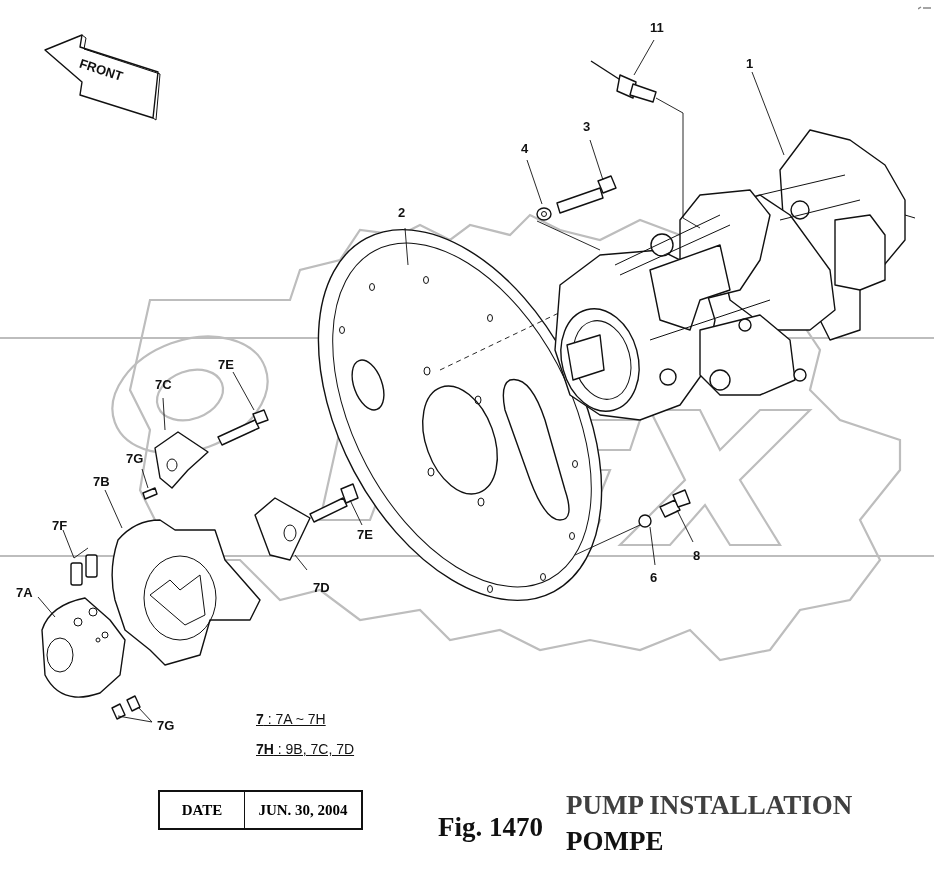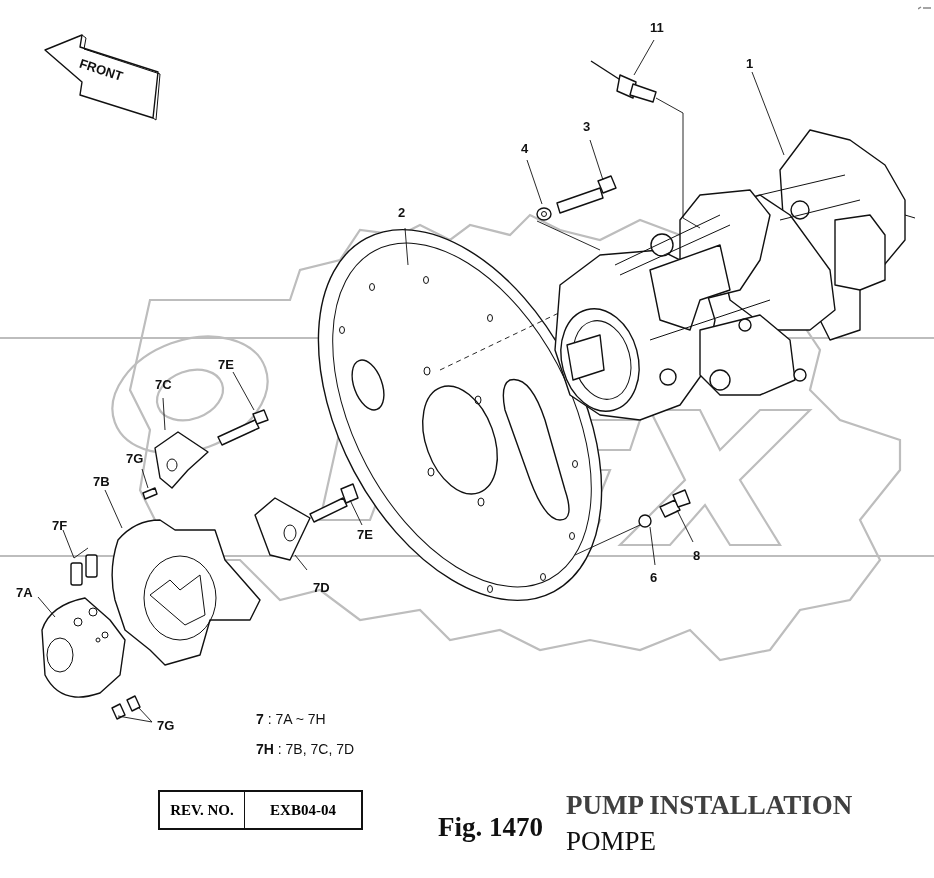--- a/index.html
+++ b/index.html
@@ -4,31 +4,31 @@
 <style>
   html,body{margin:0;padding:0;background:#fff;}
   body{width:934px;height:878px;position:relative;overflow:hidden;font-family:"Liberation Sans",sans-serif;}
   #drawing{position:absolute;left:0;top:0;width:934px;height:878px;}
   .lbl{font-family:"Liberation Sans",sans-serif;font-weight:bold;font-size:13px;fill:#111;}
   .wm{fill:none;stroke:#bdbdbd;stroke-width:2.2;}
   .ln{fill:#fff;stroke:#111;stroke-width:1.4;stroke-linejoin:round;}
   .ln2{fill:none;stroke:#111;stroke-width:1;}
   .lead{fill:none;stroke:#111;stroke-width:0.9;}
   .dash{fill:none;stroke:#111;stroke-width:0.9;stroke-dasharray:5 4;}
-  .note{position:absolute;left:256px;font-size:14px;color:#111;}
+  .note{position:absolute;left:256px;font-size:14px;color:#111;text-decoration:underline;}
   .note b{font-weight:bold;}
   #note1{top:711px;}
   #note2{top:741px;}
   .tbl{position:absolute;left:158px;top:790px;border:2px solid #111;border-collapse:collapse;font-family:"Liberation Serif",serif;font-weight:bold;font-size:15px;}
   .tbl td{border:1px solid #111;height:36px;text-align:center;padding:0 6px;}
   .tbl td.k{width:72px;}
   .tbl td.v{width:104px;}
   #fig{position:absolute;left:438px;top:812px;font-family:"Liberation Serif",serif;font-weight:bold;font-size:27px;color:#111;}
   #title1{position:absolute;left:566px;top:790px;font-family:"Liberation Serif",serif;font-weight:bold;font-size:27px;color:#404040;}
-  #title2{position:absolute;left:566px;top:826px;font-family:"Liberation Serif",serif;font-weight:normal;font-size:27px;color:#111;}
+  #title2{position:absolute;left:566px;top:826px;font-family:"Liberation Serif",serif;font-weight:bold;font-size:27px;color:#111;}
   #corner-mark{position:absolute;left:918px;top:6px;width:14px;height:4px;}
 </style>
 </head>
 <body>
 
 <svg id="drawing" viewBox="0 0 934 878" xmlns="http://www.w3.org/2000/svg">
 
   <g>
     <path class="wm" d="M150,300 L290,300 L300,270 L340,260 L360,230 L400,235 L420,225 L450,240 L470,225 L510,235 L530,215 L560,230 L600,240 L640,220 L680,235 L720,250 L760,260 L790,290 L800,320 L820,350 L810,390 L840,420 L900,440 L900,470 L860,520 L880,560 L850,600 L800,610 L770,650 L720,660 L690,630 L640,650 L590,640 L540,650 L500,630 L450,640 L420,610 L360,620 L320,590 L280,600 L240,560 L200,560 L160,530 L140,490 L150,430 L130,390 Z"></path>
     <ellipse class="wm" cx="190" cy="395" rx="80" ry="55" transform="rotate(-20 190 395)"></ellipse>
@@ -188,28 +188,28 @@
     <text class="lbl" x="52" y="530">7F</text>
     <text class="lbl" x="126" y="463">7G</text>
     <text class="lbl" x="157" y="730">7G</text>
   </g>
 </svg>
 
 <div class="note" id="note1">
   <b>7</b><span> : 7A ~ 7H</span>
 </div>
 <div class="note" id="note2">
-  <b>7H</b><span> : 7B, 7C, 7D</span>
+  <b>7H</b><span> : 9B, 7C, 7D</span>
 </div>
 
 <table class="tbl">
   <tbody>
-  <tr>
-    <td class="k">REV. NO.</td>
-    <td class="v">EXB04-04</td>
+      <tr>
+    <td class="k">DATE</td>
+    <td class="v">JUN. 30, 2004</td>
   </tr>
 </tbody>
   </table>
 
 <div id="fig">Fig. 1470</div>
 <div id="title1">PUMP INSTALLATION</div>
 <div id="title2">POMPE</div>
 
 <svg id="corner-mark" viewBox="0 0 14 4">
     <path d="M0,3 L3,1 M5,2 L13,2" stroke="#888" stroke-width="1.5" fill="none"></path>

